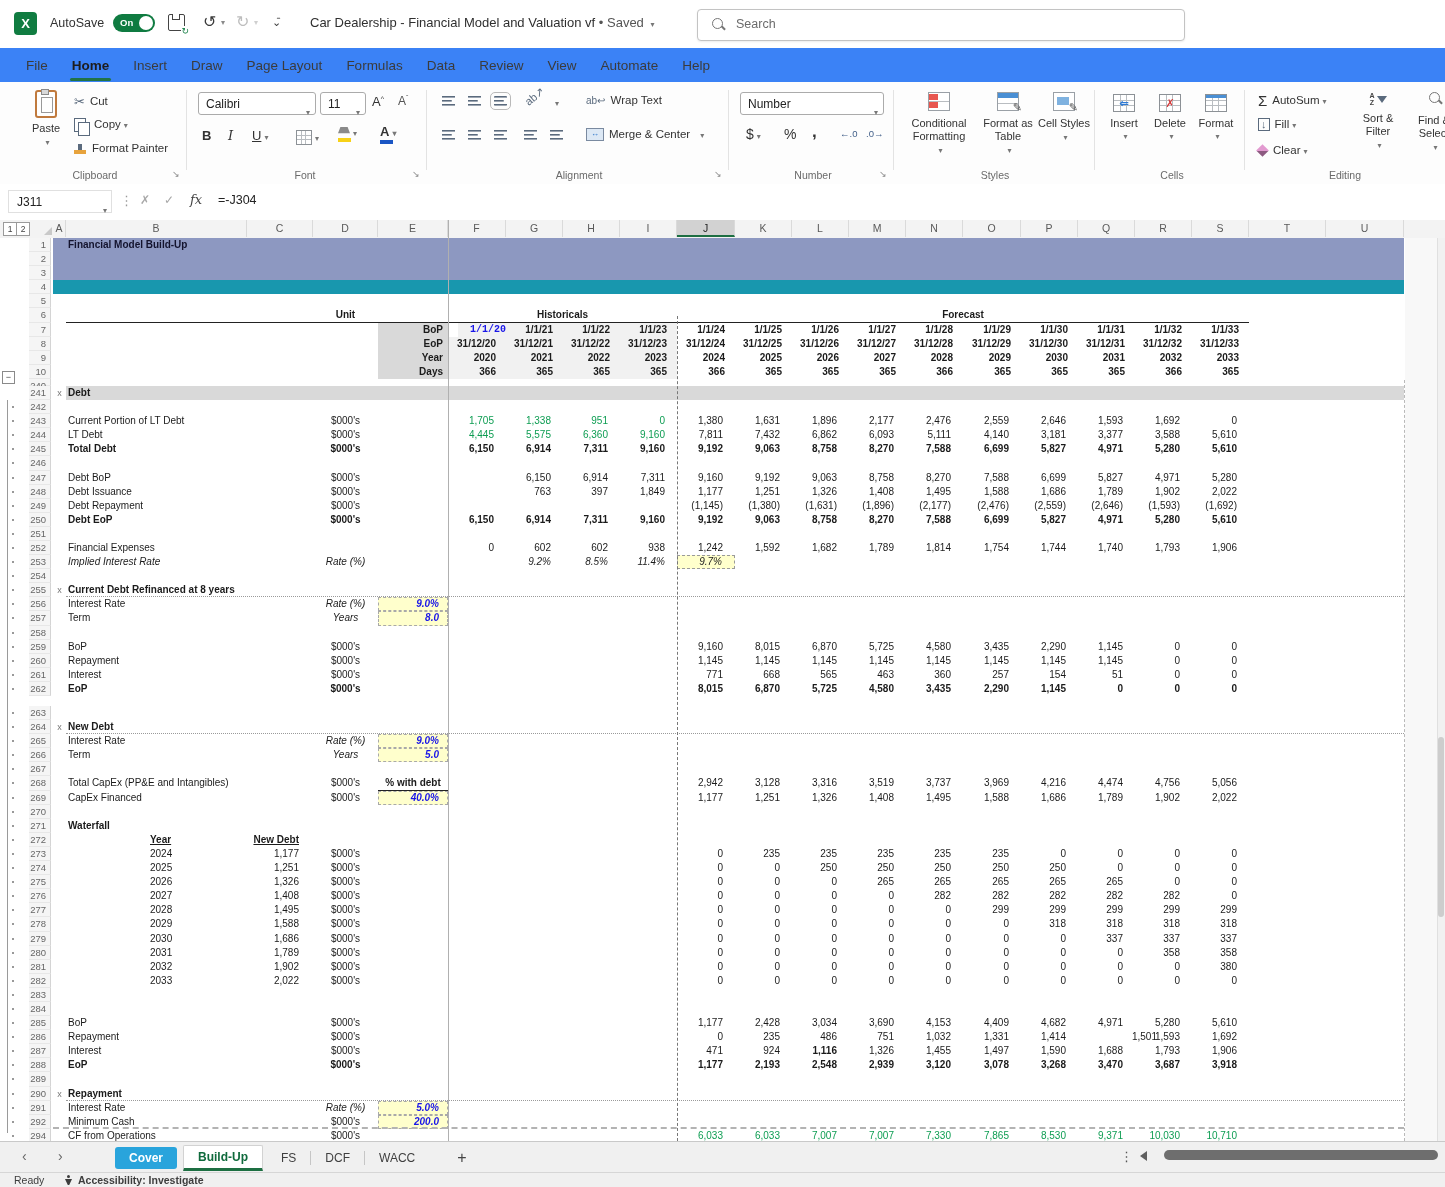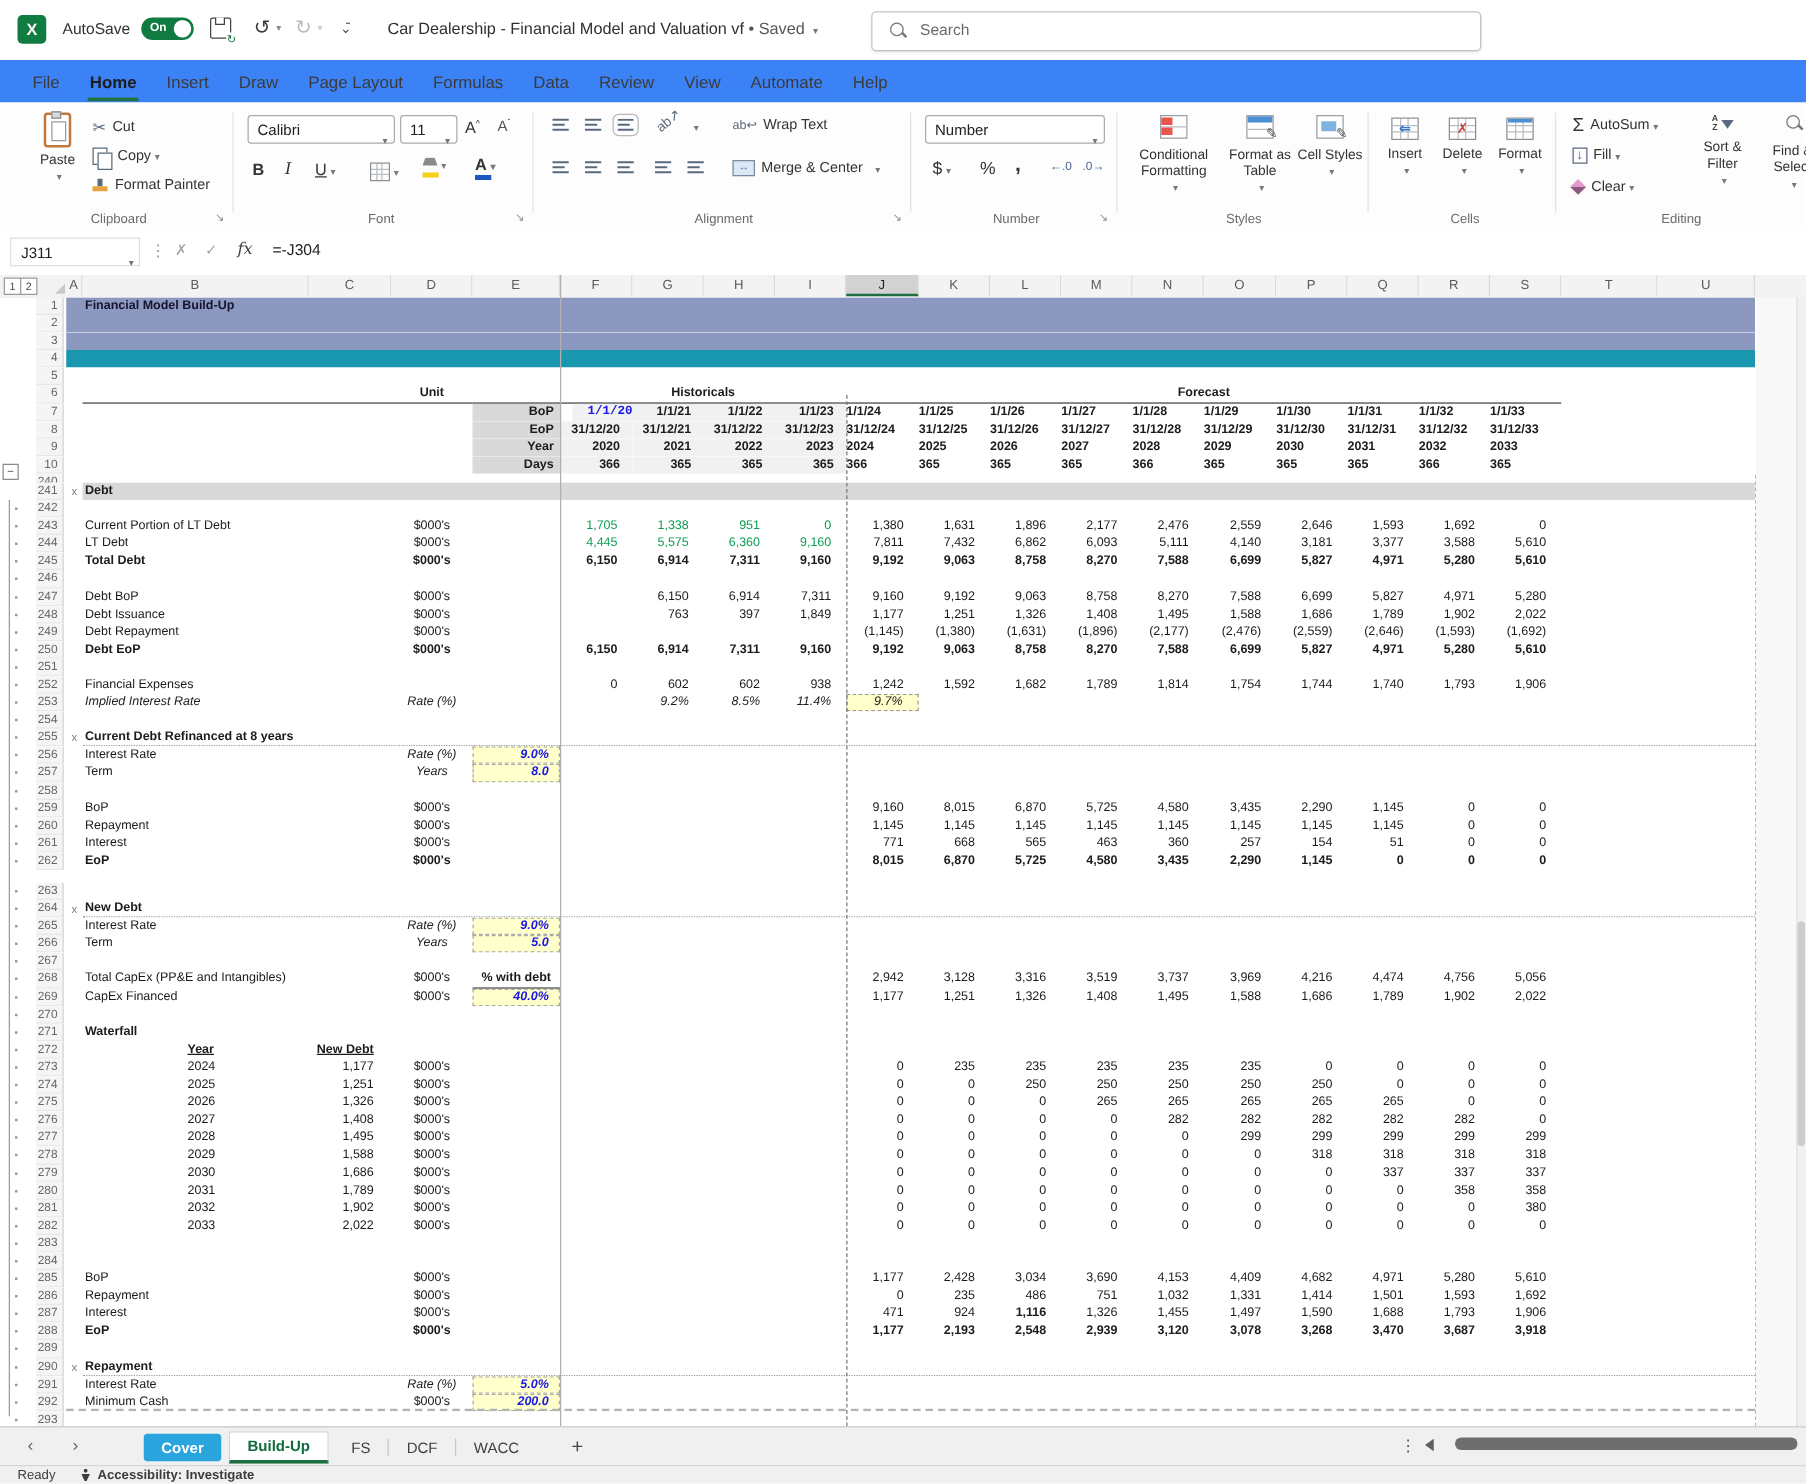--- a/index.html
+++ b/index.html
@@ -102,21 +102,21 @@
   .grn{color:#0d9d52;}
   .blu{color:#1a16e8;}
   .wf{padding-left:84px;}
   .wfh{font-weight:bold;padding-left:84px;text-decoration:underline;}
   .wfh2{font-weight:bold;text-decoration:underline;}
   .in{background:#ffffcc;border:1px dashed #a9a9a9;color:#1a16e8;font-style:italic;font-weight:600;text-align:right;padding-right:8px;line-height:12px;}
   .jinp{background:#ffffcc;border:1px dashed #9a9a9a;line-height:12px;}
   .ehdr{font-weight:bold;text-align:center;border-bottom:1.5px solid #222;}
   .ehl{background:#d9d9d9;font-weight:bold;text-align:right;padding-right:5px;}
   .hv{font-weight:bold;text-align:right;padding-right:10px;background:#f1f1f1;}
-  .fv{font-weight:bold;padding-right:10px;}
+  .fv{font-weight:bold;text-align:right;padding-right:10px;}
   .h6{border-bottom:1.5px solid #222;font-weight:bold;text-align:center;}
   .band{position:absolute;left:53px;top:0;height:100%;background:#8d98c1;}
   .band2{position:absolute;left:53px;top:0;height:100%;background:#1897ae;}
   .rowbg{position:absolute;left:66px;top:0;height:100%;background:#d9d9d9;}
   .xa{color:#777;font-size:9px;text-align:center;}
   .dotline{position:absolute;left:66px;width:1338px;bottom:0;height:0;border-bottom:1px dotted #9a9a9a;}
   .pb{position:absolute;left:53px;width:1351px;bottom:0;height:0;border-bottom:2px dashed #b3b3b3;}
   .overlay{position:absolute;pointer-events:none;}
   
   #tabbar{position:absolute;top:1141px;left:0;width:1445px;height:31px;background:#f0f0f0;border-top:1px solid #c9c9c9;}
@@ -971,21 +971,21 @@
         <div class="odot"></div>
         <div class="cell lab" style="left: 66px; width: 312px;">Repayment</div>
         <div class="cell unit" style="left: 313px; width: 65px;">$000's</div>
         <div class="cell num" style="left: 677px; width: 58px;">0</div>
         <div class="cell num" style="left: 735px; width: 57px;">235</div>
         <div class="cell num" style="left: 792px; width: 57px;">486</div>
         <div class="cell num" style="left: 849px; width: 57px;">751</div>
         <div class="cell num" style="left: 906px; width: 57px;">1,032</div>
         <div class="cell num" style="left: 963px; width: 58px;">1,331</div>
         <div class="cell num" style="left: 1021px; width: 57px;">1,414</div>
-        <div class="cell num" style="left: 1078px; width: 57px;">1,501</div>
+        <div class="cell num" style="left: 1112px; width: 57px;">1,501</div>
         <div class="cell num" style="left: 1135px; width: 57px;">1,593</div>
         <div class="cell num" style="left: 1192px; width: 57px;">1,692</div>
       </div>
       <div class="srow" style="height: 14.1px;">
         <div class="rn">287</div>
         <div class="odot"></div>
         <div class="cell lab" style="left: 66px; width: 312px;">Interest</div>
         <div class="cell unit" style="left: 313px; width: 65px;">$000's</div>
         <div class="cell num" style="left: 677px; width: 58px;">471</div>
         <div class="cell num" style="left: 735px; width: 57px;">924</div>
@@ -1034,24 +1034,20 @@
       </div>
       <div class="srow" style="height: 14.1px;">
         <div class="rn">292</div>
         <div class="odot"></div>
         <div class="cell lab" style="left: 66px; width: 312px;">Minimum Cash</div>
         <div class="cell unit" style="left: 313px; width: 65px;">$000's</div>
         <div class="cell in" style="left: 378px; width: 70px;">200.0</div>
         <div class="pb"></div>
       </div>
       <div class="srow" style="height: 14.1px;">
-        <div class="rn">293</div>
-        <div class="odot"></div>
-      </div>
-      <div class="srow" style="height: 14.1px;">
         <div class="rn">294</div>
         <div class="odot"></div>
         <div class="cell lab" style="left: 66px; width: 312px;">CF from Operations</div>
         <div class="cell unit" style="left: 313px; width: 65px;">$000's</div>
         <div class="cell num grn" style="left: 677px; width: 58px;">6,033</div>
         <div class="cell num grn" style="left: 735px; width: 57px;">6,033</div>
         <div class="cell num grn" style="left: 792px; width: 57px;">7,007</div>
         <div class="cell num grn" style="left: 849px; width: 57px;">7,007</div>
         <div class="cell num grn" style="left: 906px; width: 57px;">7,330</div>
         <div class="cell num grn" style="left: 963px; width: 58px;">7,865</div>

